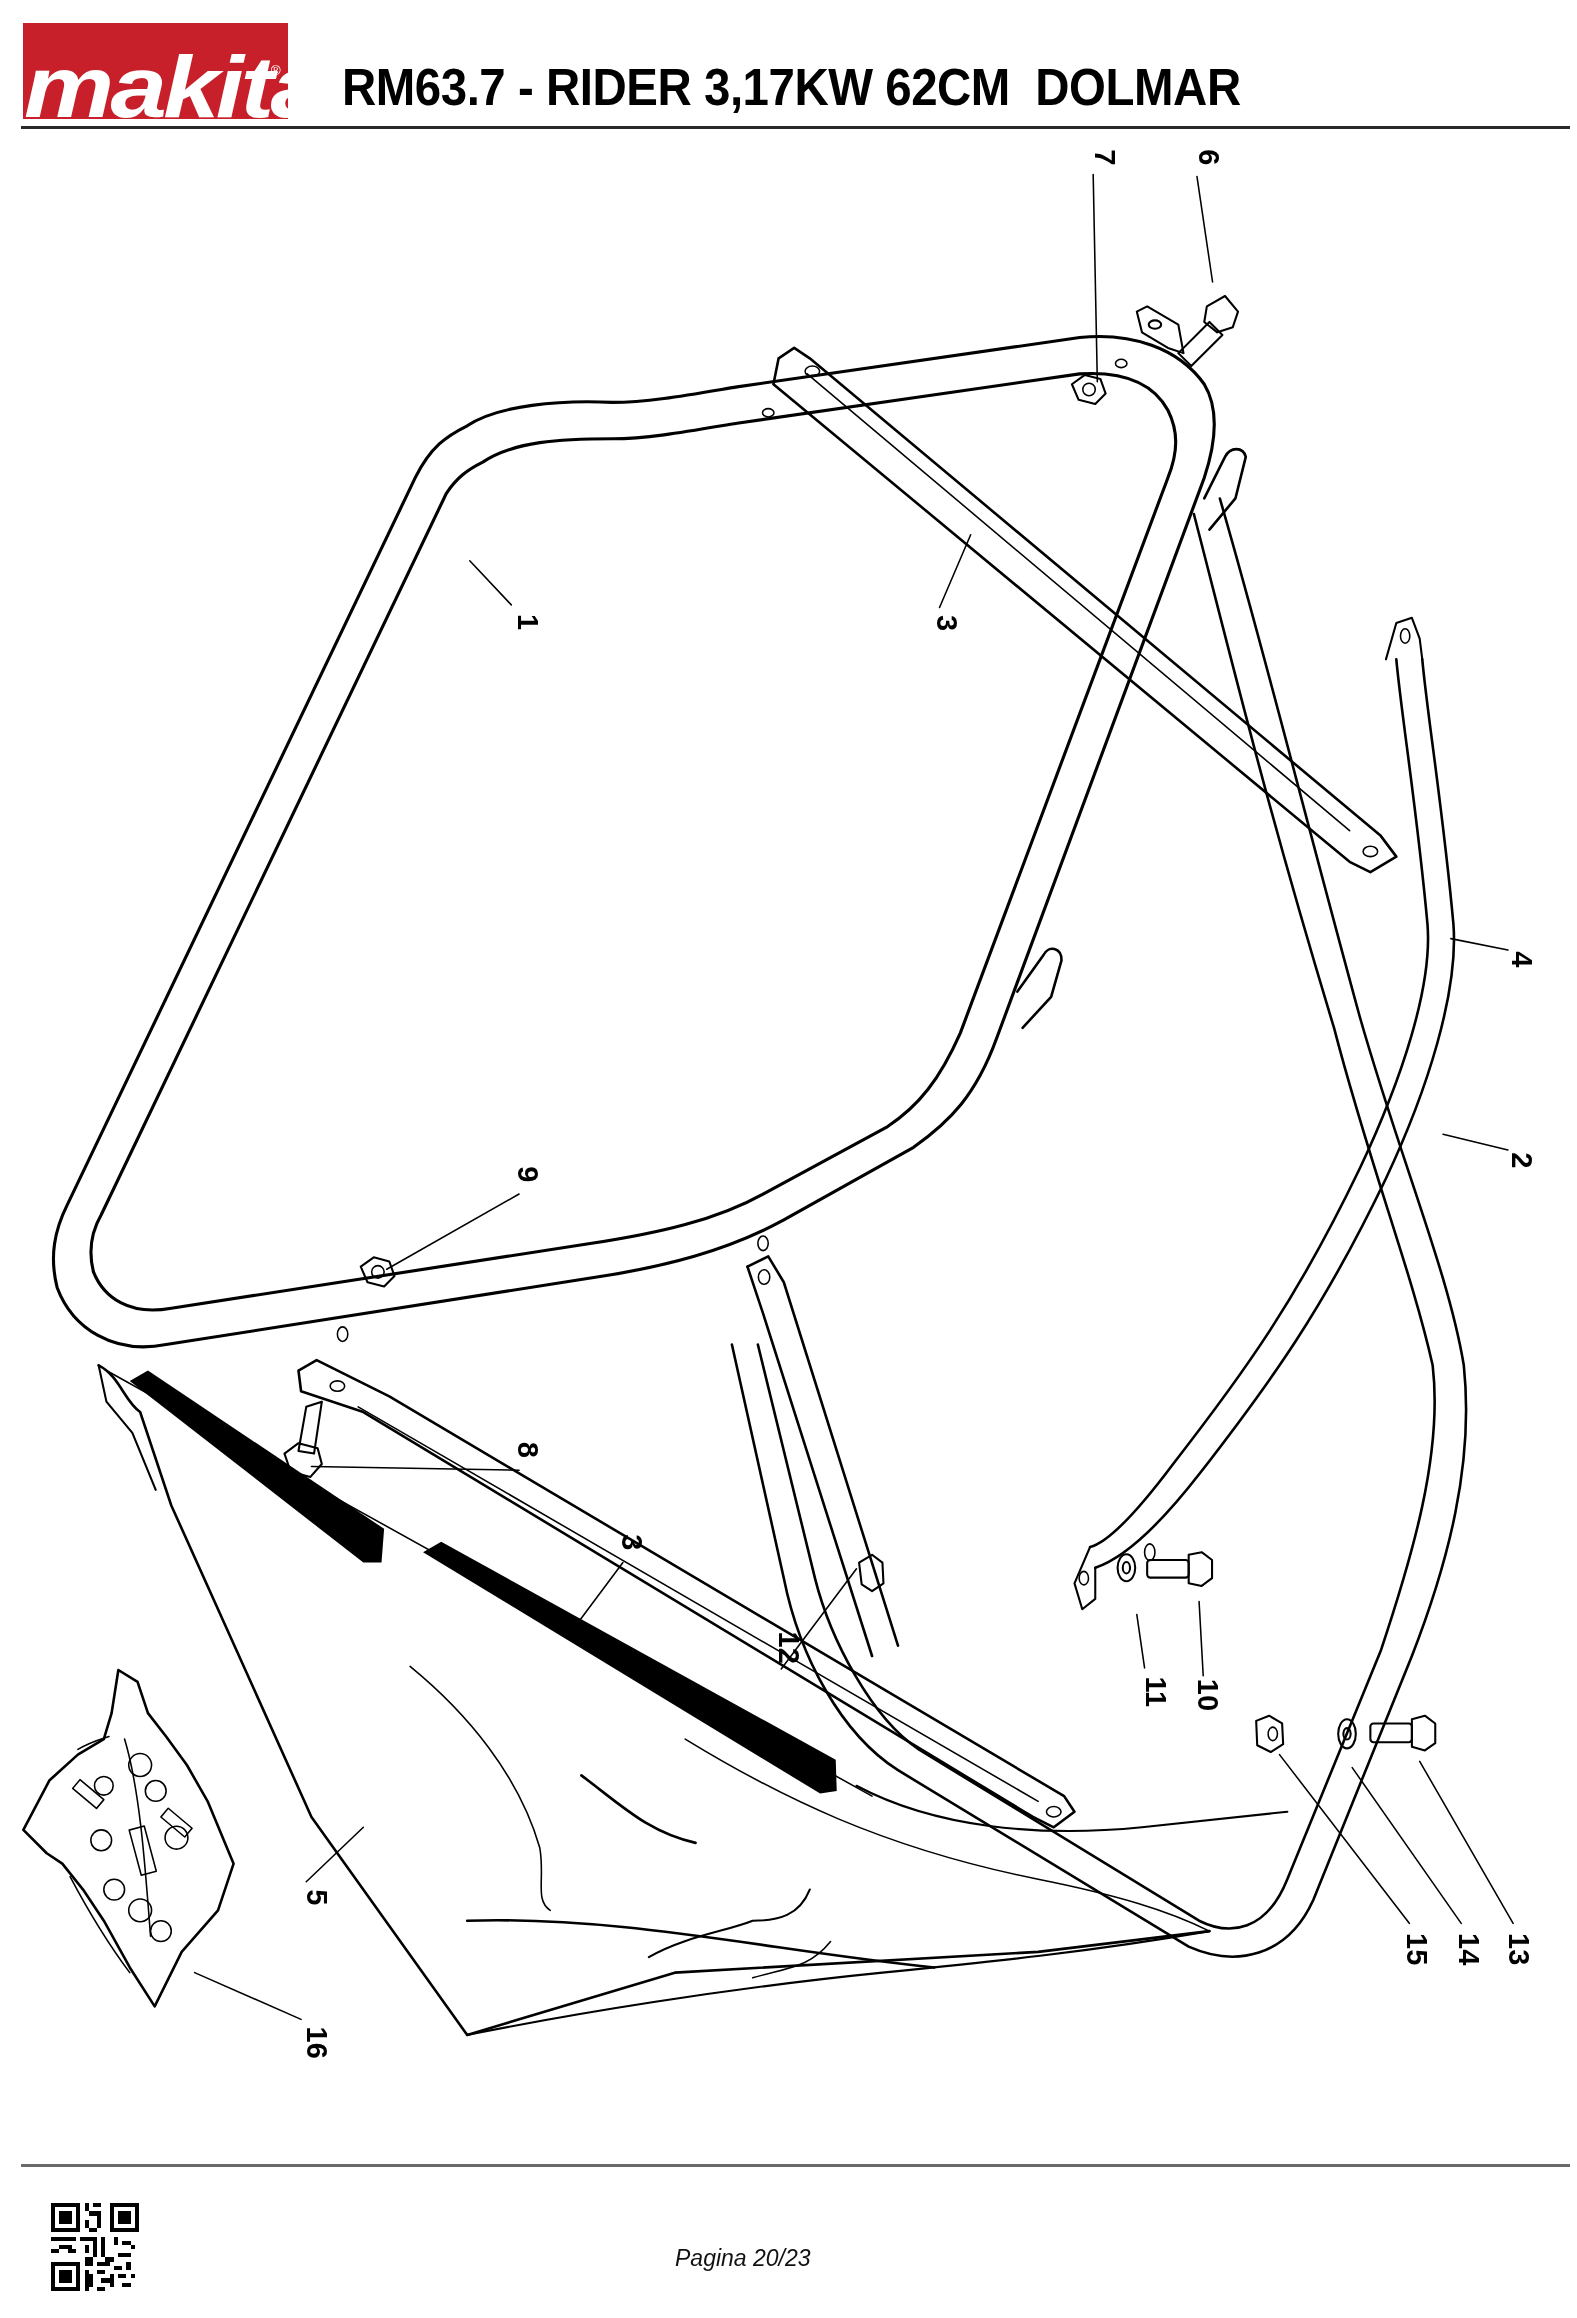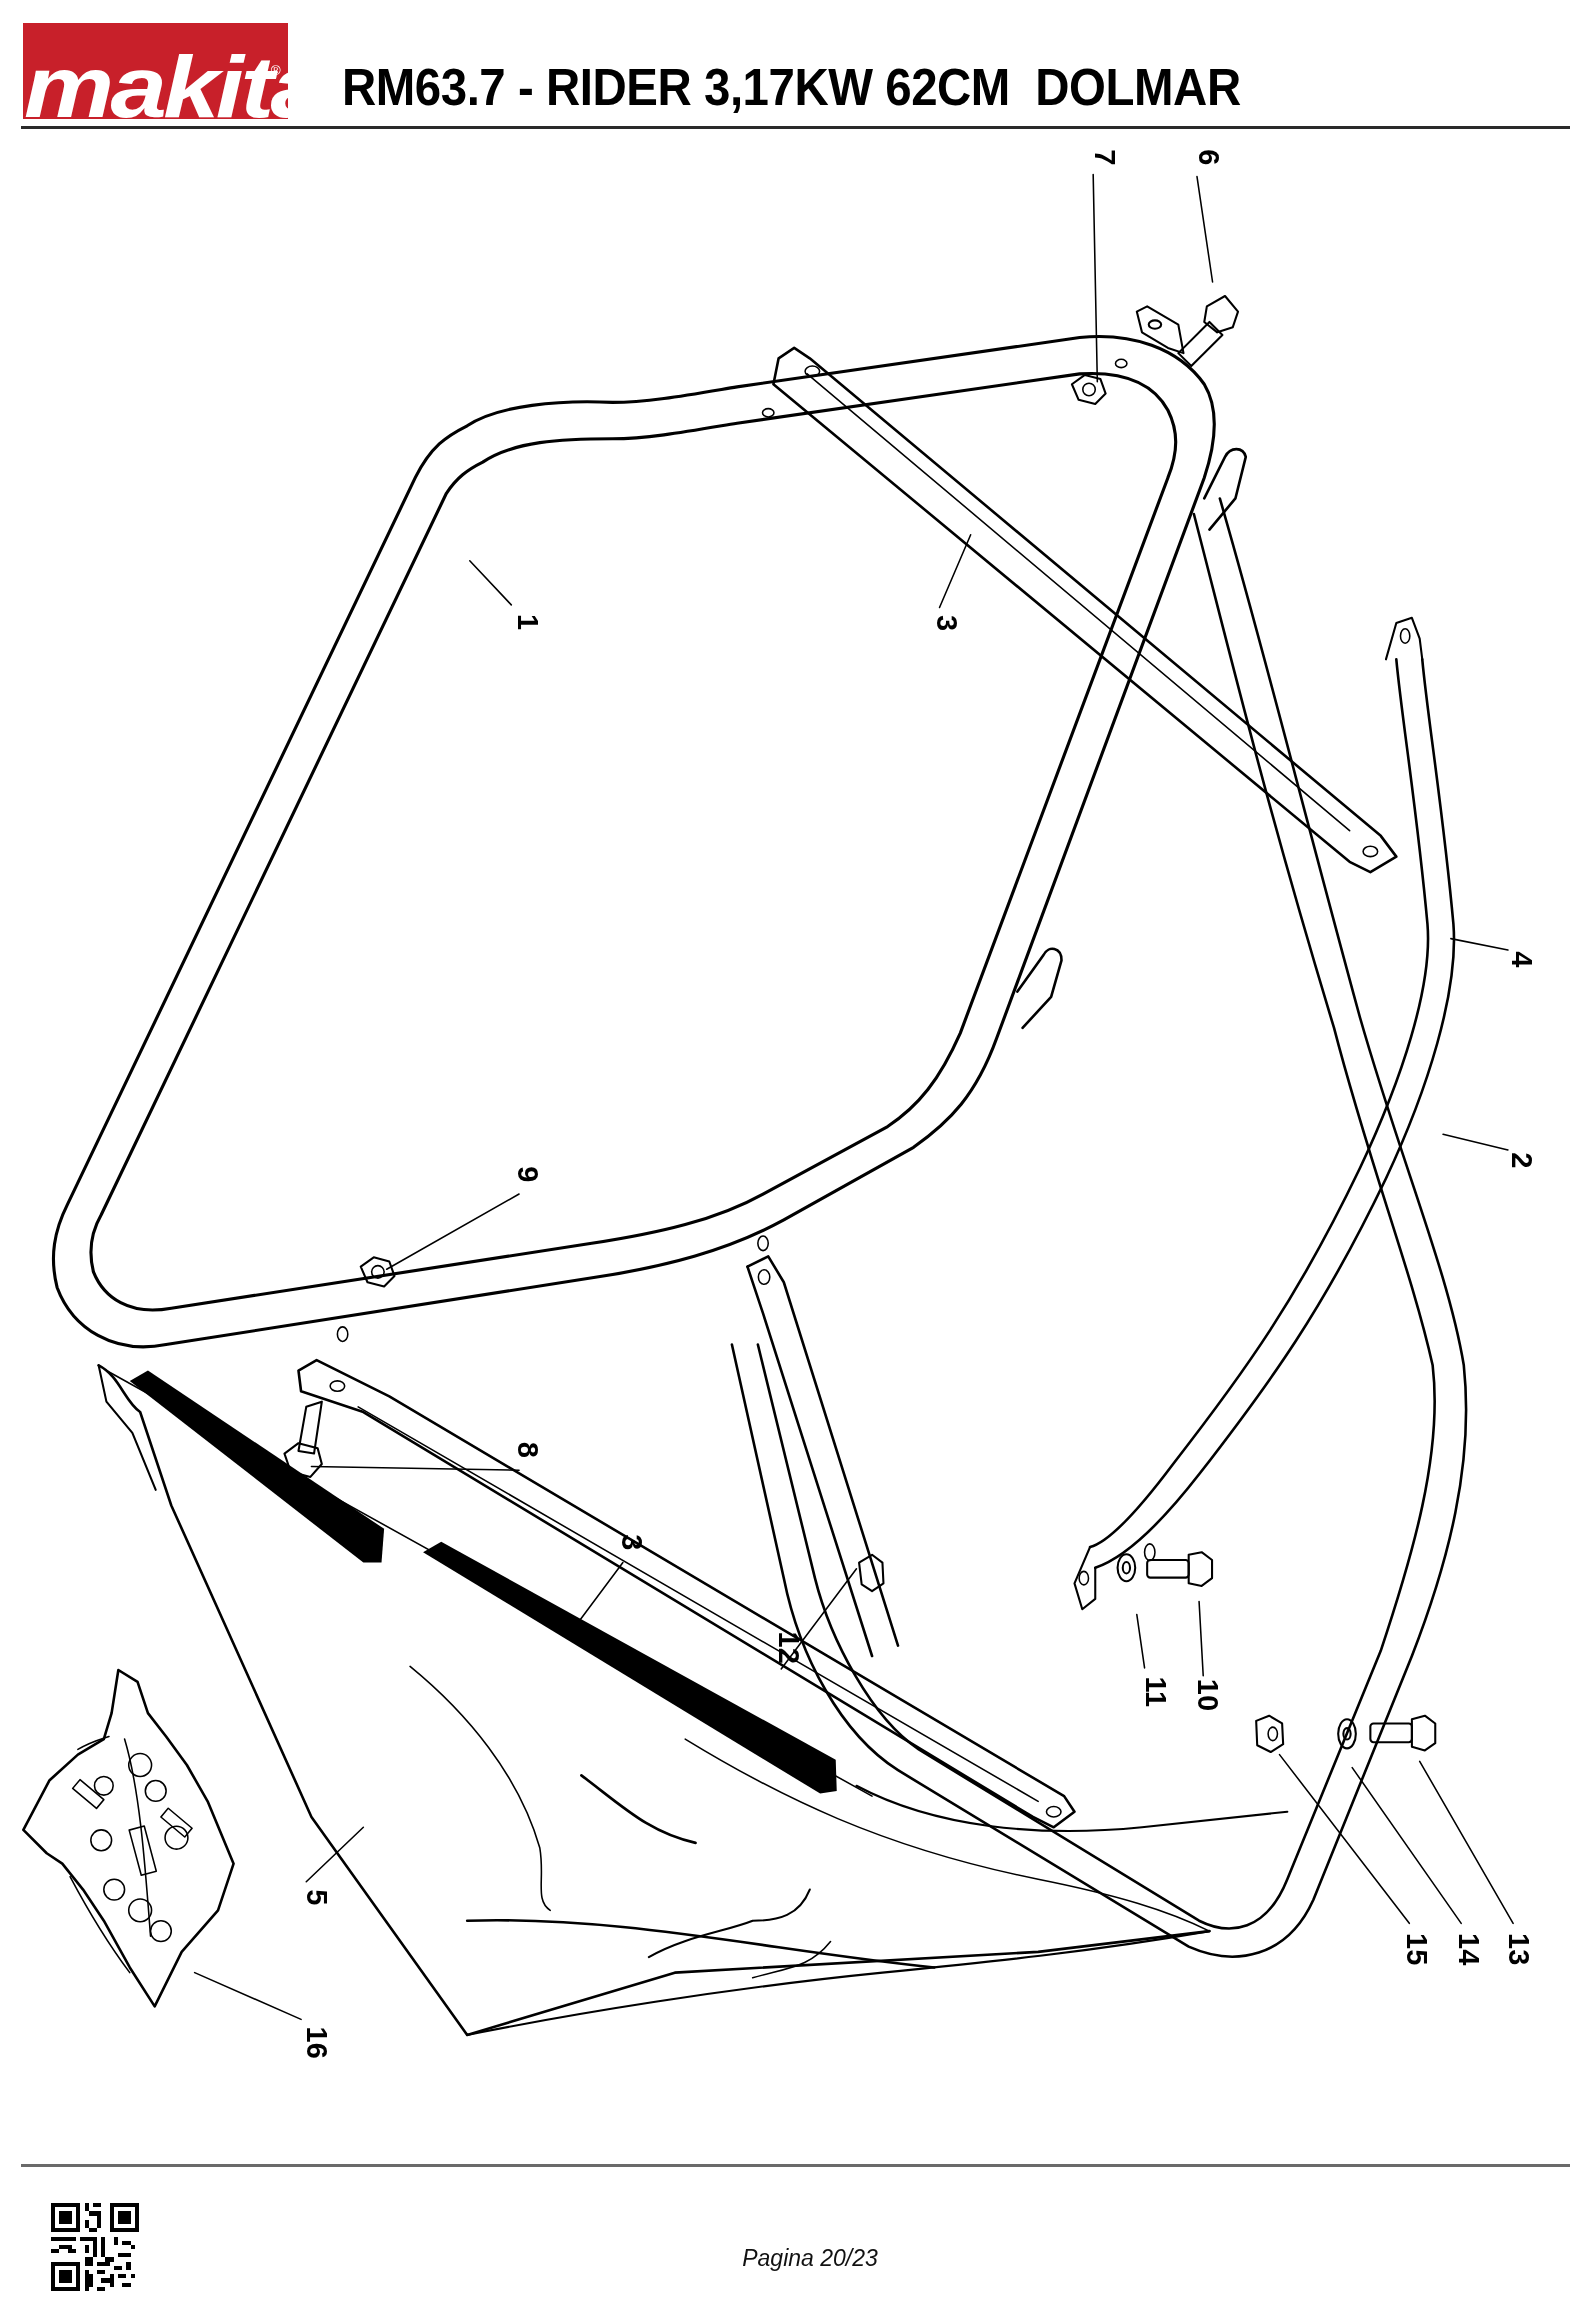--- a/index.html
+++ b/index.html
@@ -6,21 +6,21 @@
   body { width: 1578px; height: 2319px; position: relative; overflow: hidden; font-family: "Liberation Sans", sans-serif; }
   .logo { position: absolute; left: 23px; top: 23.4px; width: 265px; height: 96px; background: #c8202a; overflow: hidden; }
   .logo-text { position: absolute; left: 1px; bottom: -11.4px; color: #ffffff; font-family: "Liberation Sans", sans-serif; font-weight: bold; font-style: italic; font-size: 88px; letter-spacing: -3.1px; line-height: 1; transform: scaleX(1.15); transform-origin: left bottom; }
   .logo-reg { position: absolute; right: 7.3px; top: 40px; color: #ffffff; font-size: 13.5px; font-family: "Liberation Sans", sans-serif; }
   .title { position: absolute; left: 342px; top: 58px; font-family: "Liberation Sans", sans-serif; font-weight: bold; font-size: 51px; color: #000; white-space: pre; letter-spacing: -0.5px; transform: scaleX(0.93); transform-origin: left top; }
   .rule-top { position: absolute; left: 21px; top: 126px; width: 1549px; height: 2.6px; background: #2a2a2a; }
   .rule-bottom { position: absolute; left: 21px; top: 2164px; width: 1549px; height: 3.1px; background: #6a6a6a; }
   .diagram { position: absolute; left: 0; top: 0; width: 1578px; height: 2319px; }
   .callout { font-family: "Liberation Sans", sans-serif; font-weight: bold; font-size: 56px; fill: #000; }
   .qr { position: absolute; left: 51px; top: 2203px; width: 88px; height: 88px; }
-  .page-num { position: absolute; left: 675px; top: 2245px; width: 270px; text-align: center; font-family: "Liberation Sans", sans-serif; font-style: italic; font-size: 23px; color: #111; }
+  .page-num { position: absolute; left: 675px; top: 2245px; width: 270px; text-align: left; font-family: "Liberation Sans", sans-serif; font-style: italic; font-size: 23px; color: #111; }
 </style>
 </head>
 <body>
 
 <div class="logo">
   <span class="logo-text">makita</span>
   <span class="logo-reg">®</span>
 </div>
 
 <div class="title">RM63.7 - RIDER 3,17KW 62CM  DOLMAR</div>

